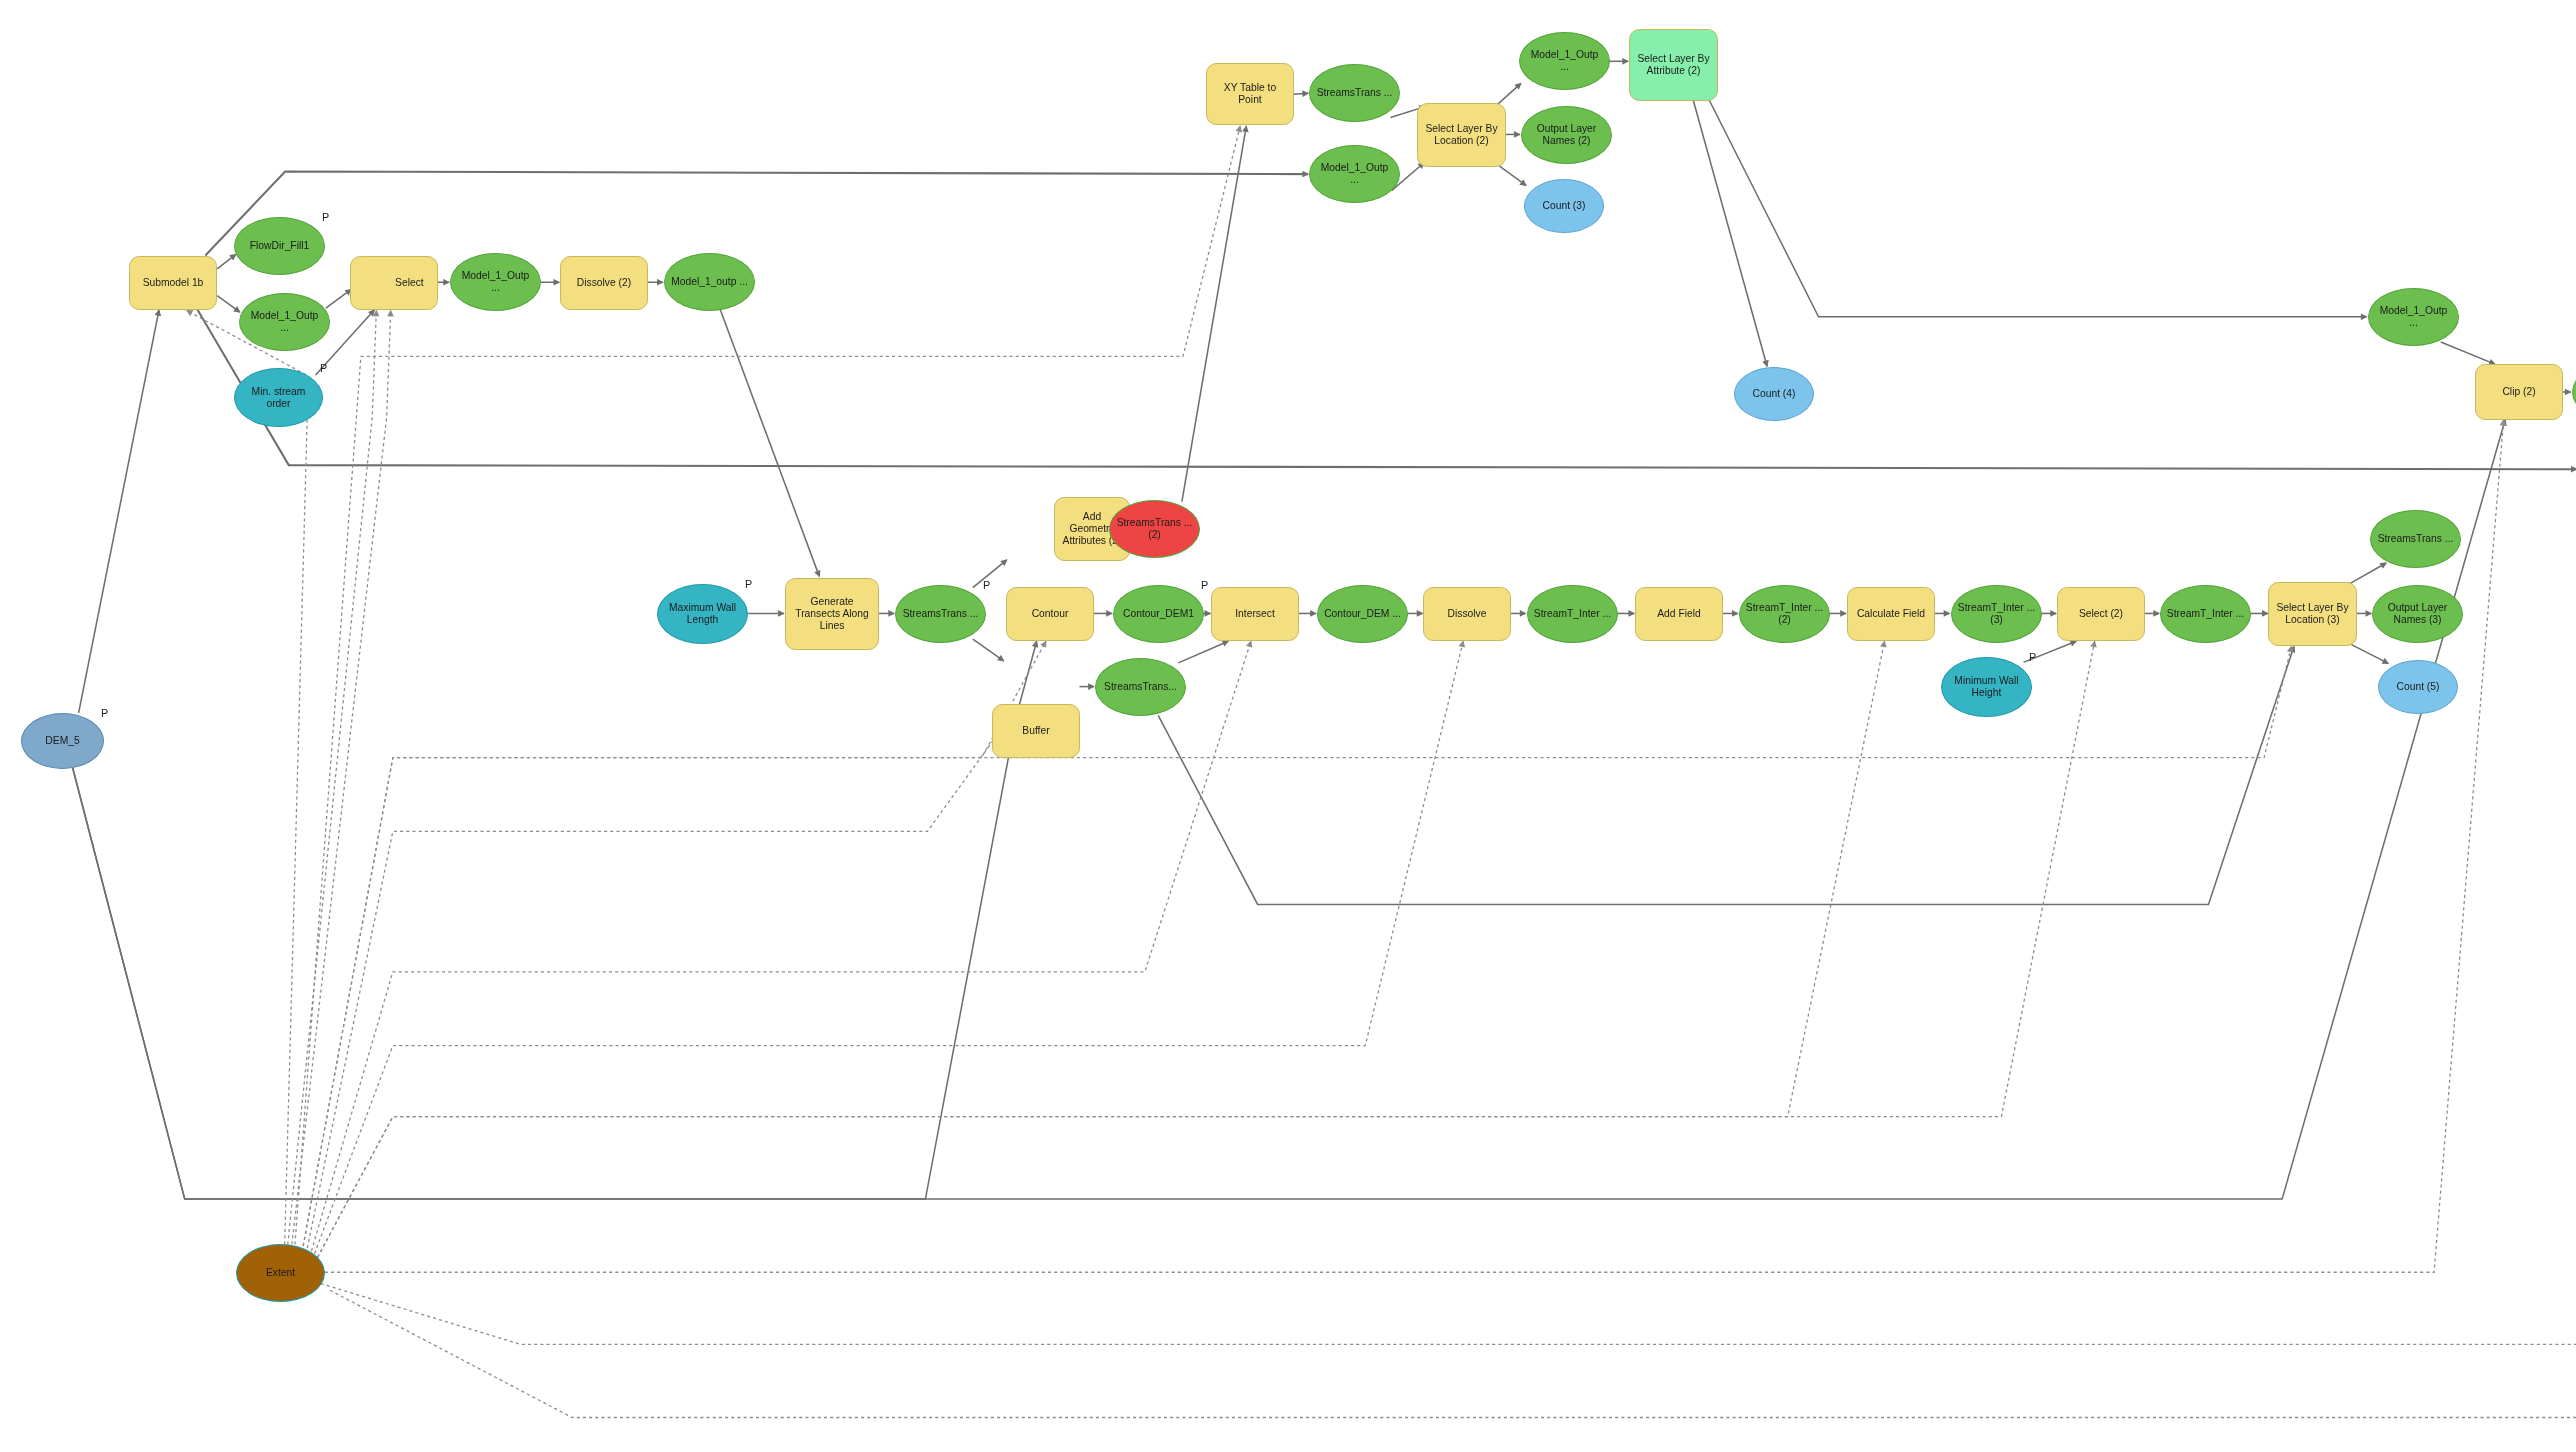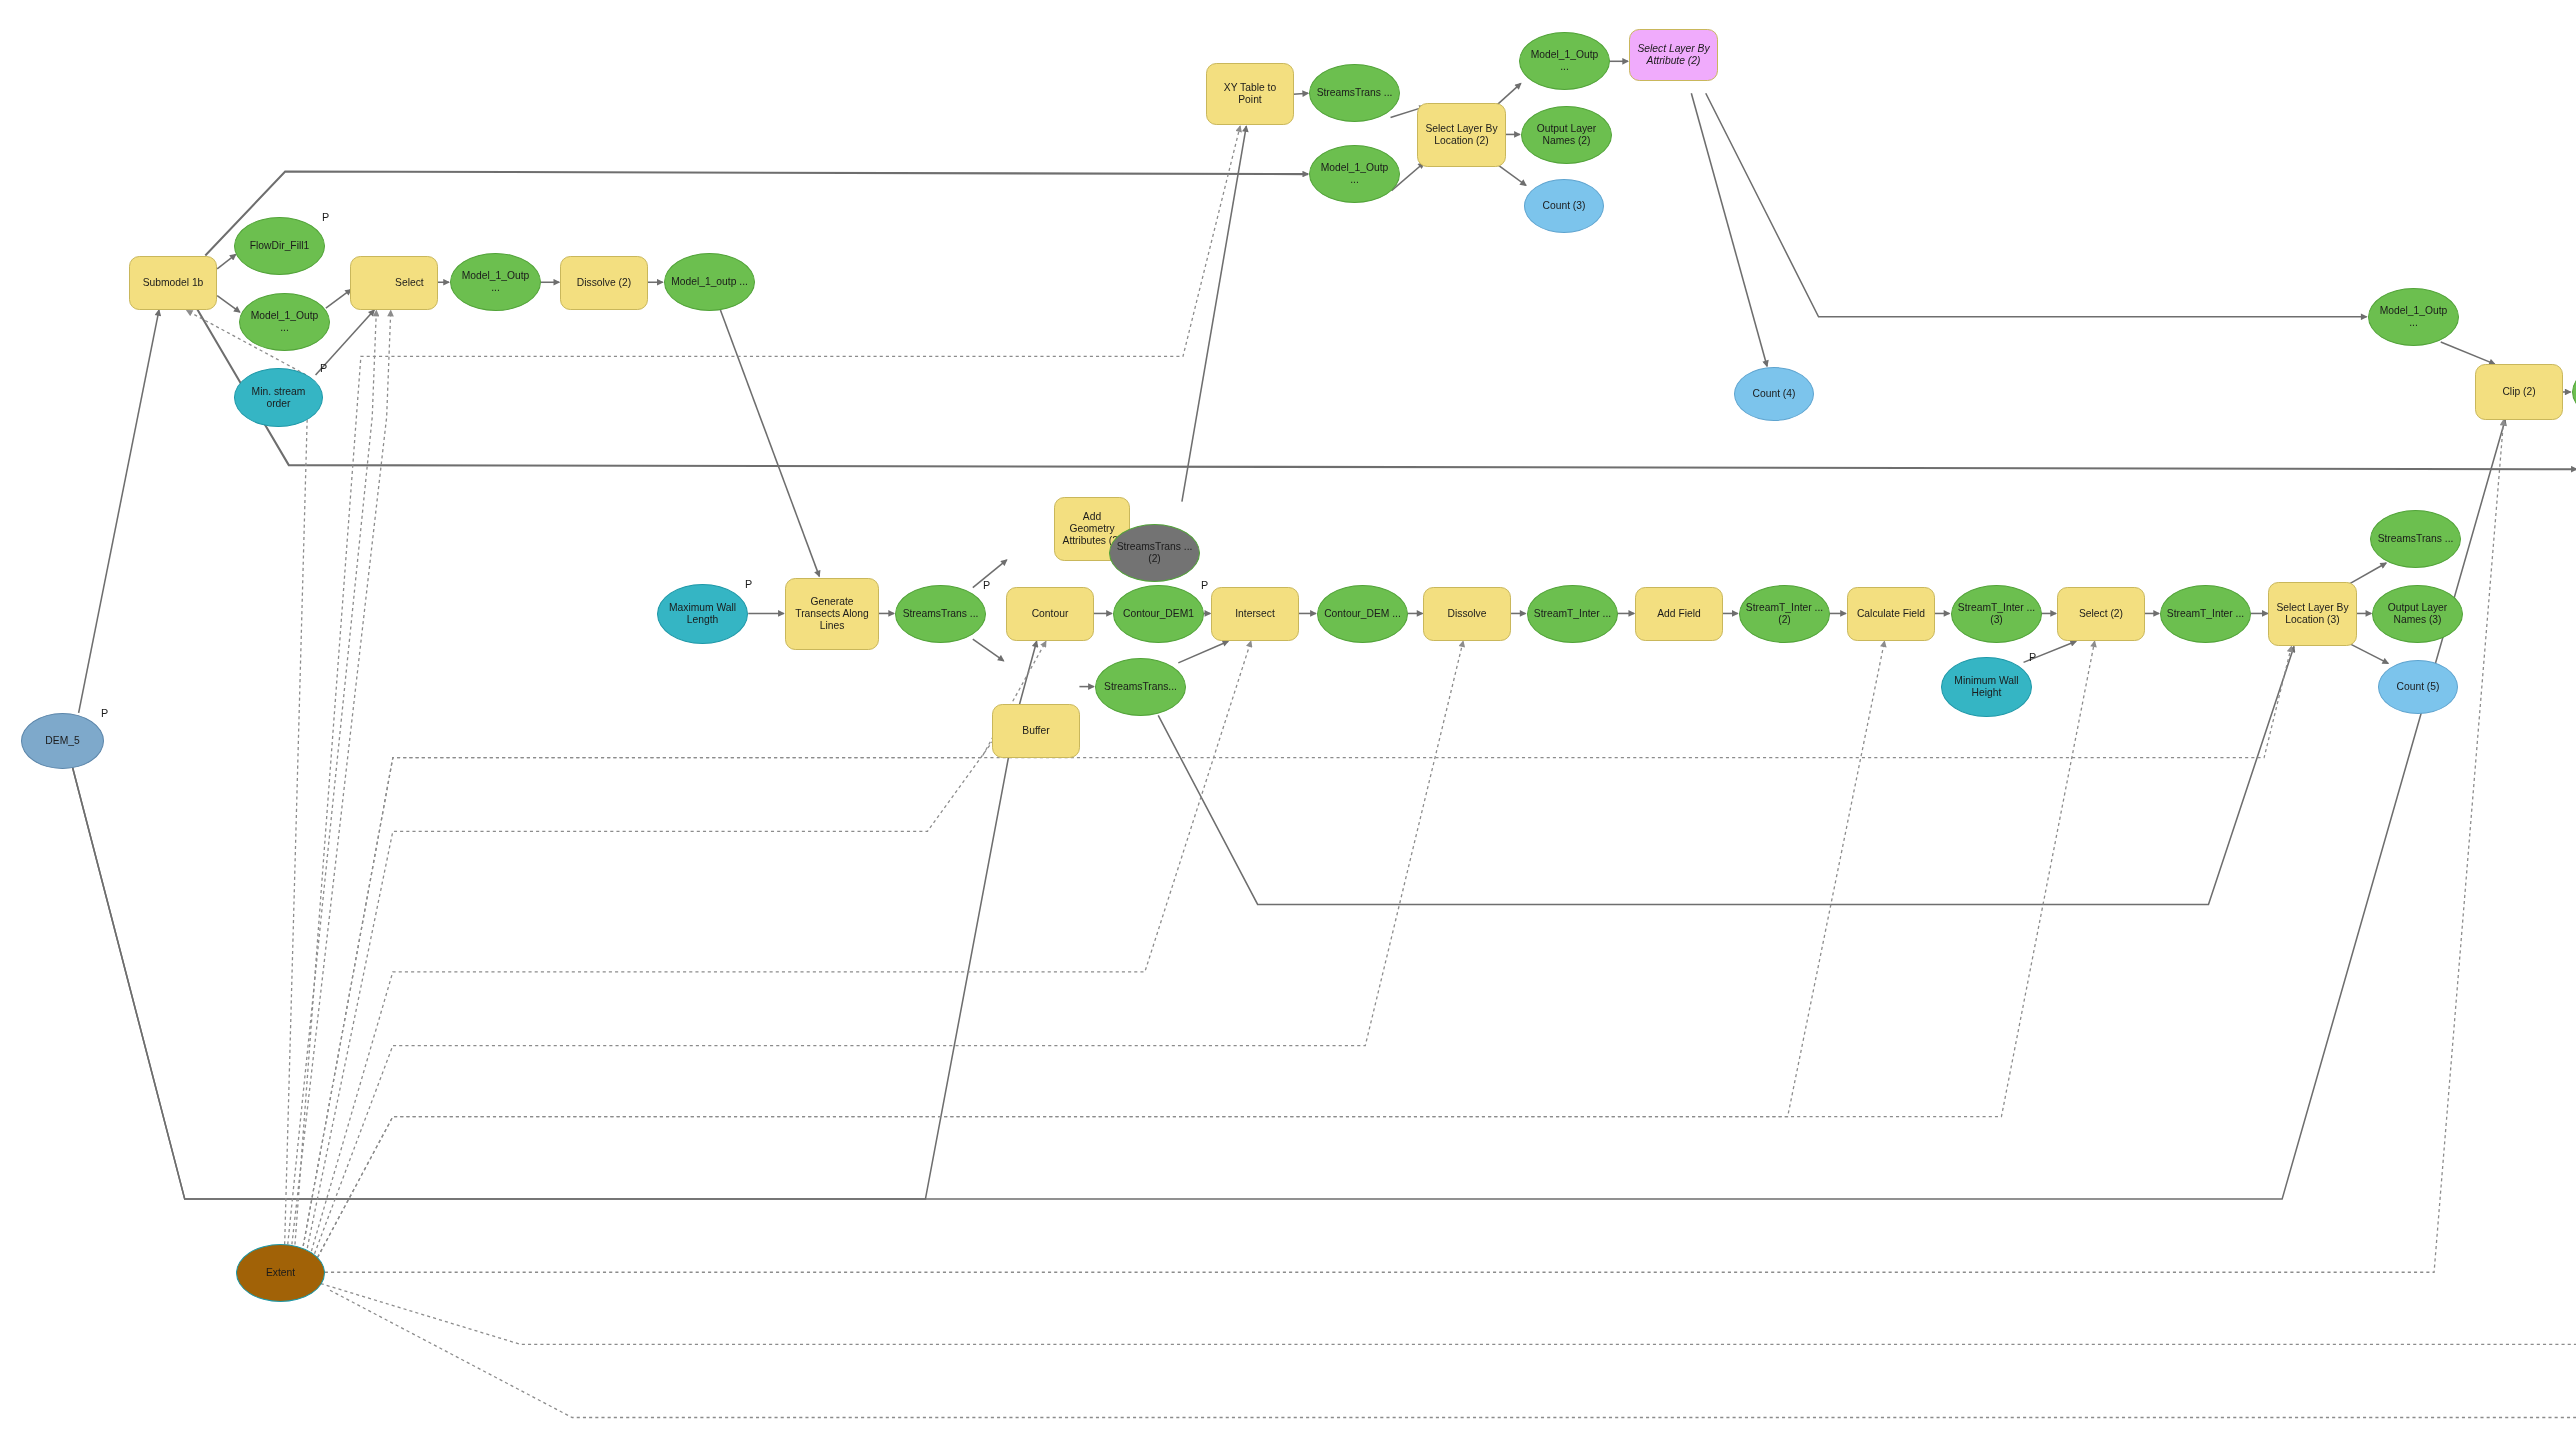--- a/index.html
+++ b/index.html
@@ -105,21 +105,21 @@
       </div>
       <div class="node tool" style="left: 560px; top: 256px; width: 88px; height: 54px; background: rgb(243, 223, 128); border: 1px solid rgb(201, 183, 91);">
         <span class="lbl">Dissolve (2)</span>
       </div>
       <div class="node tool" style="left: 1206px; top: 63px; width: 88px; height: 62px; background: rgb(243, 223, 128); border: 1px solid rgb(201, 183, 91);">
         <span class="lbl">XY Table to Point</span>
       </div>
       <div class="node tool" style="left: 1417px; top: 103px; width: 89px; height: 64px; background: rgb(243, 223, 128); border: 1px solid rgb(201, 183, 91);">
         <span class="lbl">Select Layer By Location (2)</span>
       </div>
-      <div class="node tool" style="left: 1629px; top: 29px; width: 89px; height: 52px; background: #f0abfc; border: 1px solid rgb(201, 183, 91); font-style: italic;">
+      <div class="node tool" style="left: 1629px; top: 29px; width: 89px; height: 72px; background: #86efac; border: 1px solid rgb(201, 183, 91);">
         <span class="lbl">Select Layer By Attribute (2)</span>
       </div>
       <div class="node tool" style="left: 2475px; top: 364px; width: 88px; height: 56px; background: rgb(243, 223, 128); border: 1px solid rgb(201, 183, 91);">
         <span class="lbl">Clip (2)</span>
       </div>
       <div class="node tool" style="left: 785px; top: 578px; width: 94px; height: 72px; background: rgb(243, 223, 128); border: 1px solid rgb(201, 183, 91);">
         <span class="lbl">Generate Transects Along Lines</span>
       </div>
       <div class="node tool" style="left: 1054px; top: 497px; width: 76px; height: 64px; background: rgb(243, 223, 128); border: 1px solid rgb(201, 183, 91);">
         <span class="lbl">Add Geometry Attributes (2)</span>
@@ -174,21 +174,21 @@
         <span class="lbl">Output Layer Names (2)</span>
       </div>
       <div class="node data" style="left: 2368px; top: 288px; width: 91px; height: 58px; background: rgb(108, 191, 79); border: 1px solid rgb(82, 163, 57);">
         <span class="lbl">Model_1_Outp ...</span>
       </div>
       <div class="node data" style="left: 2572px; top: 363px; width: 91px; height: 58px; background: rgb(108, 191, 79); border: 1px solid rgb(82, 163, 57);"></div>
       <div class="node data" style="left: 895px; top: 585px; width: 91px; height: 58px; background: rgb(108, 191, 79); border: 1px solid rgb(82, 163, 57);">
         <span class="lbl">StreamsTrans ...</span>
         <span class="pmark">P</span>
       </div>
-      <div class="node data" style="left: 1109px; top: 524px; width: 91px; height: 58px; background: #737373; border: 1px solid rgb(82, 163, 57);">
+      <div class="node data" style="left: 1109px; top: 500px; width: 91px; height: 58px; background: #ef4444; border: 1px solid rgb(82, 163, 57);">
         <span class="lbl">StreamsTrans ... (2)</span>
       </div>
       <div class="node data" style="left: 1113px; top: 585px; width: 91px; height: 58px; background: rgb(108, 191, 79); border: 1px solid rgb(82, 163, 57);">
         <span class="lbl">Contour_DEM1</span>
         <span class="pmark">P</span>
       </div>
       <div class="node data" style="left: 1095px; top: 658px; width: 91px; height: 58px; background: rgb(108, 191, 79); border: 1px solid rgb(82, 163, 57);">
         <span class="lbl">StreamsTrans...</span>
       </div>
       <div class="node data" style="left: 1317px; top: 585px; width: 91px; height: 58px; background: rgb(108, 191, 79); border: 1px solid rgb(82, 163, 57);">

